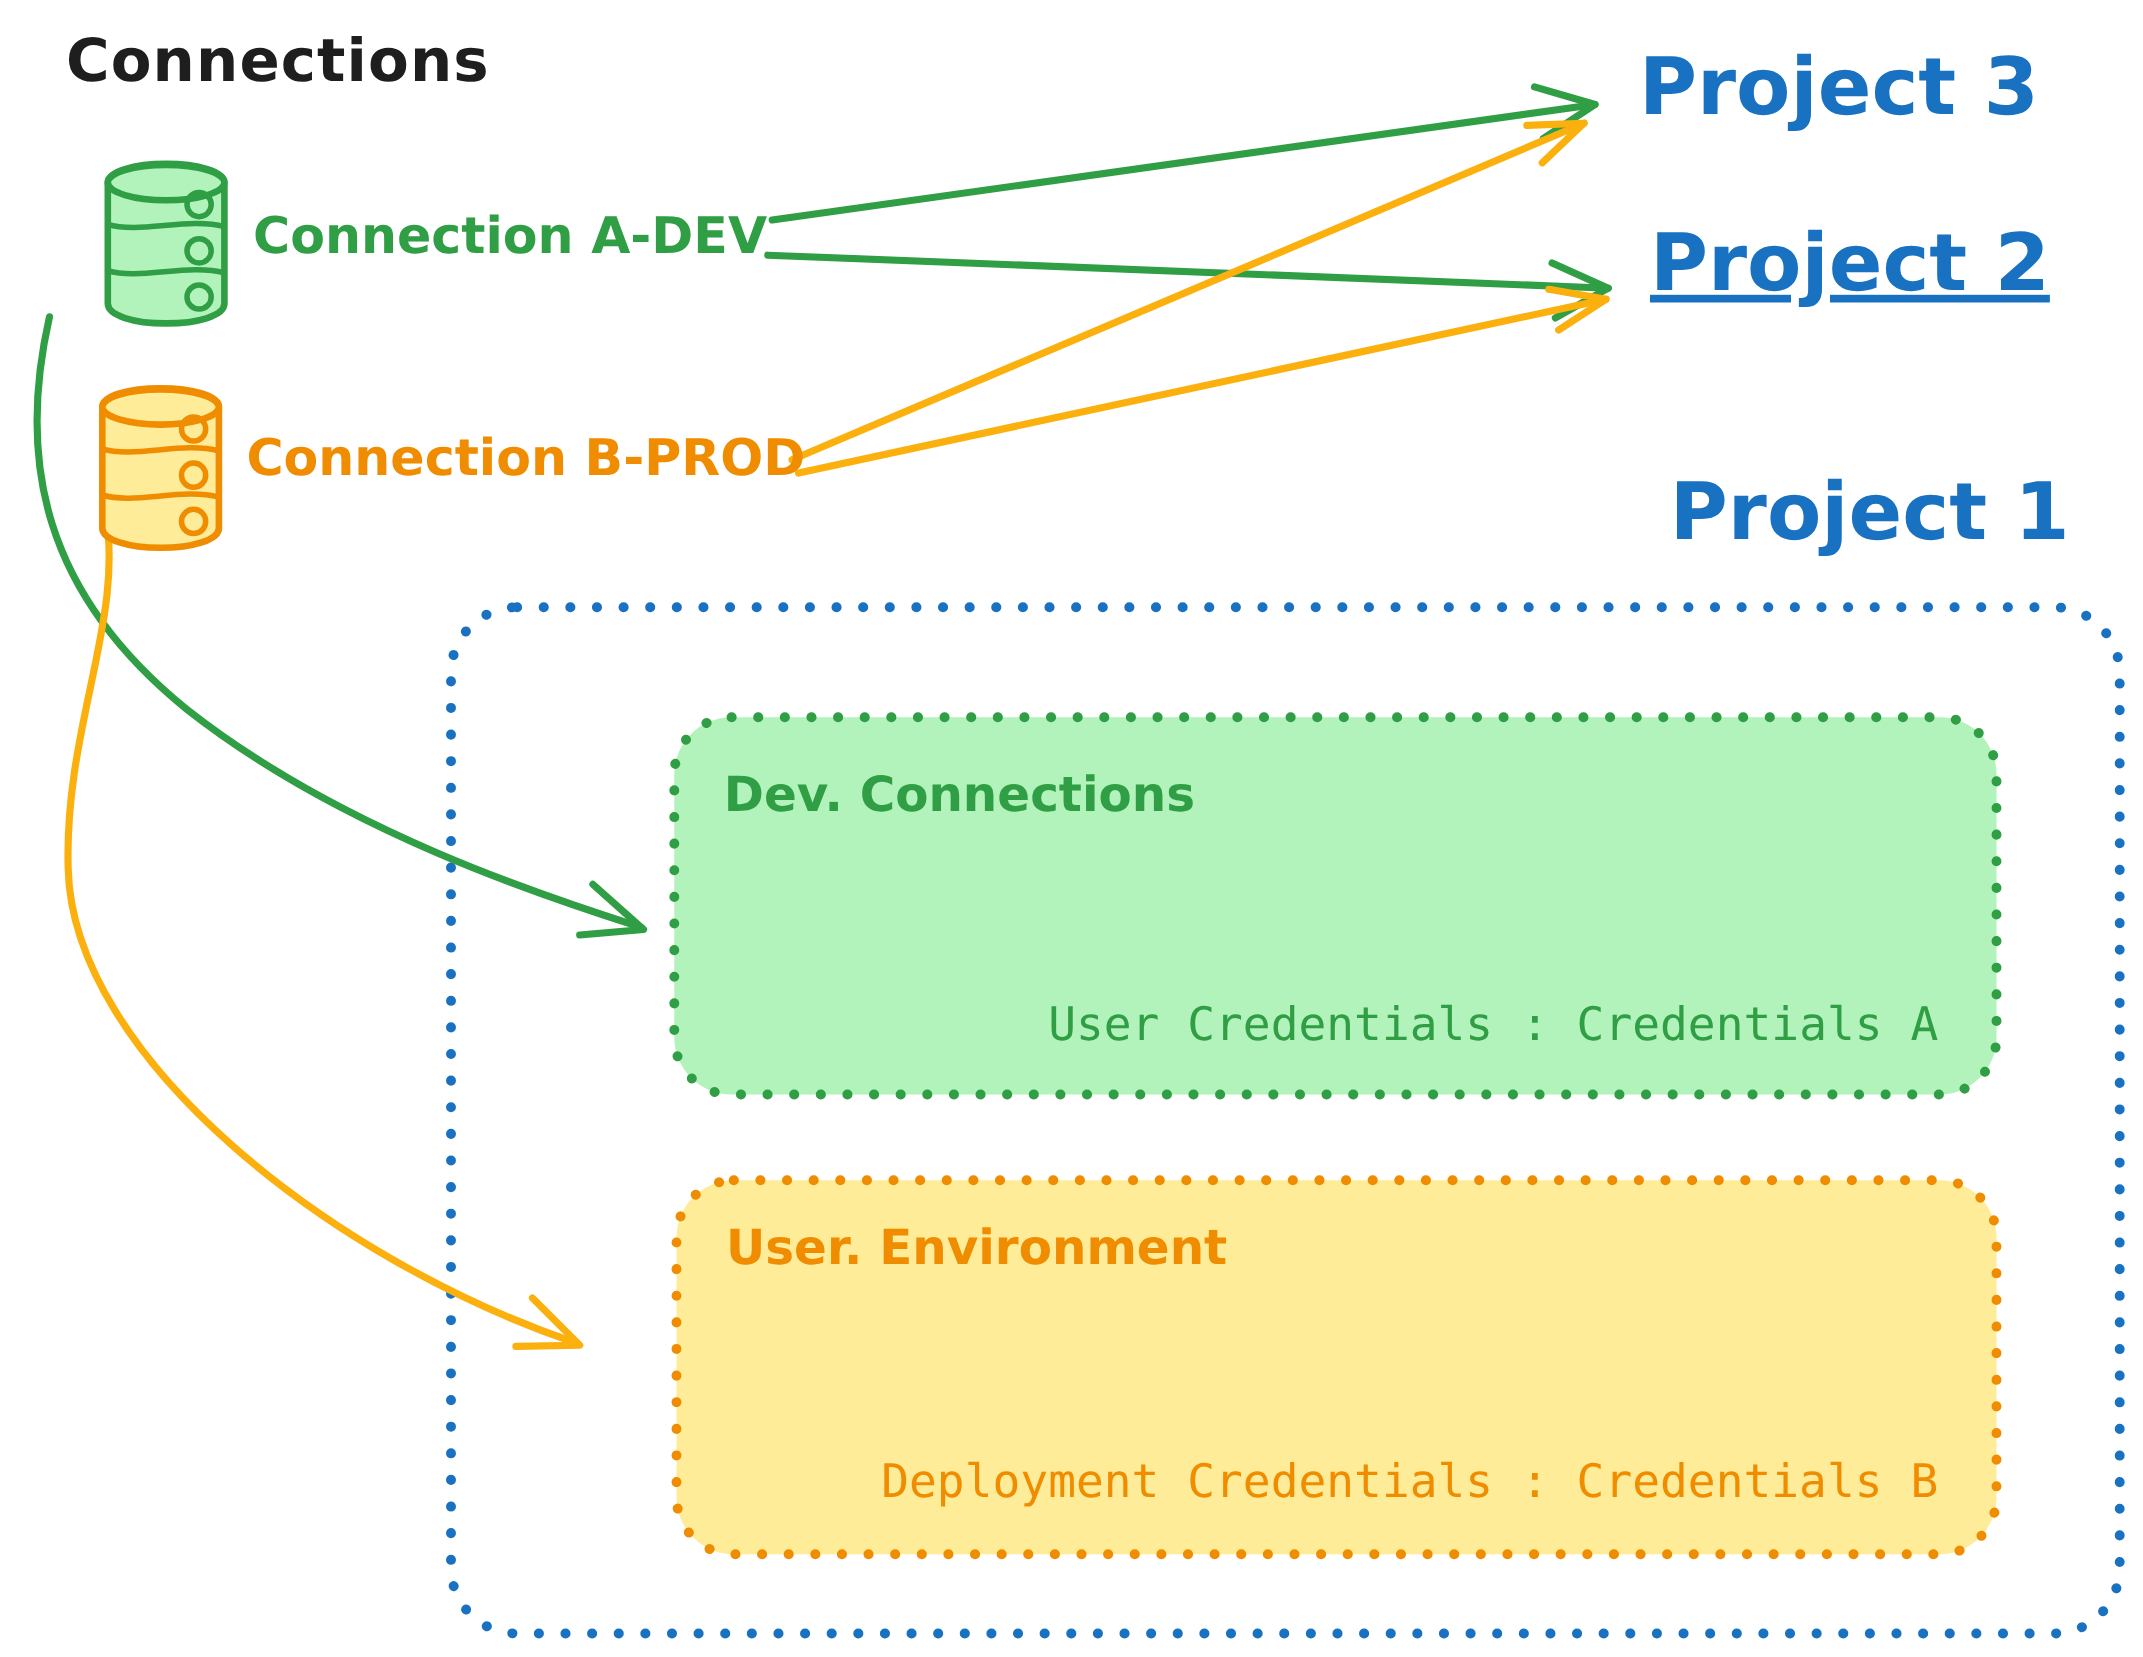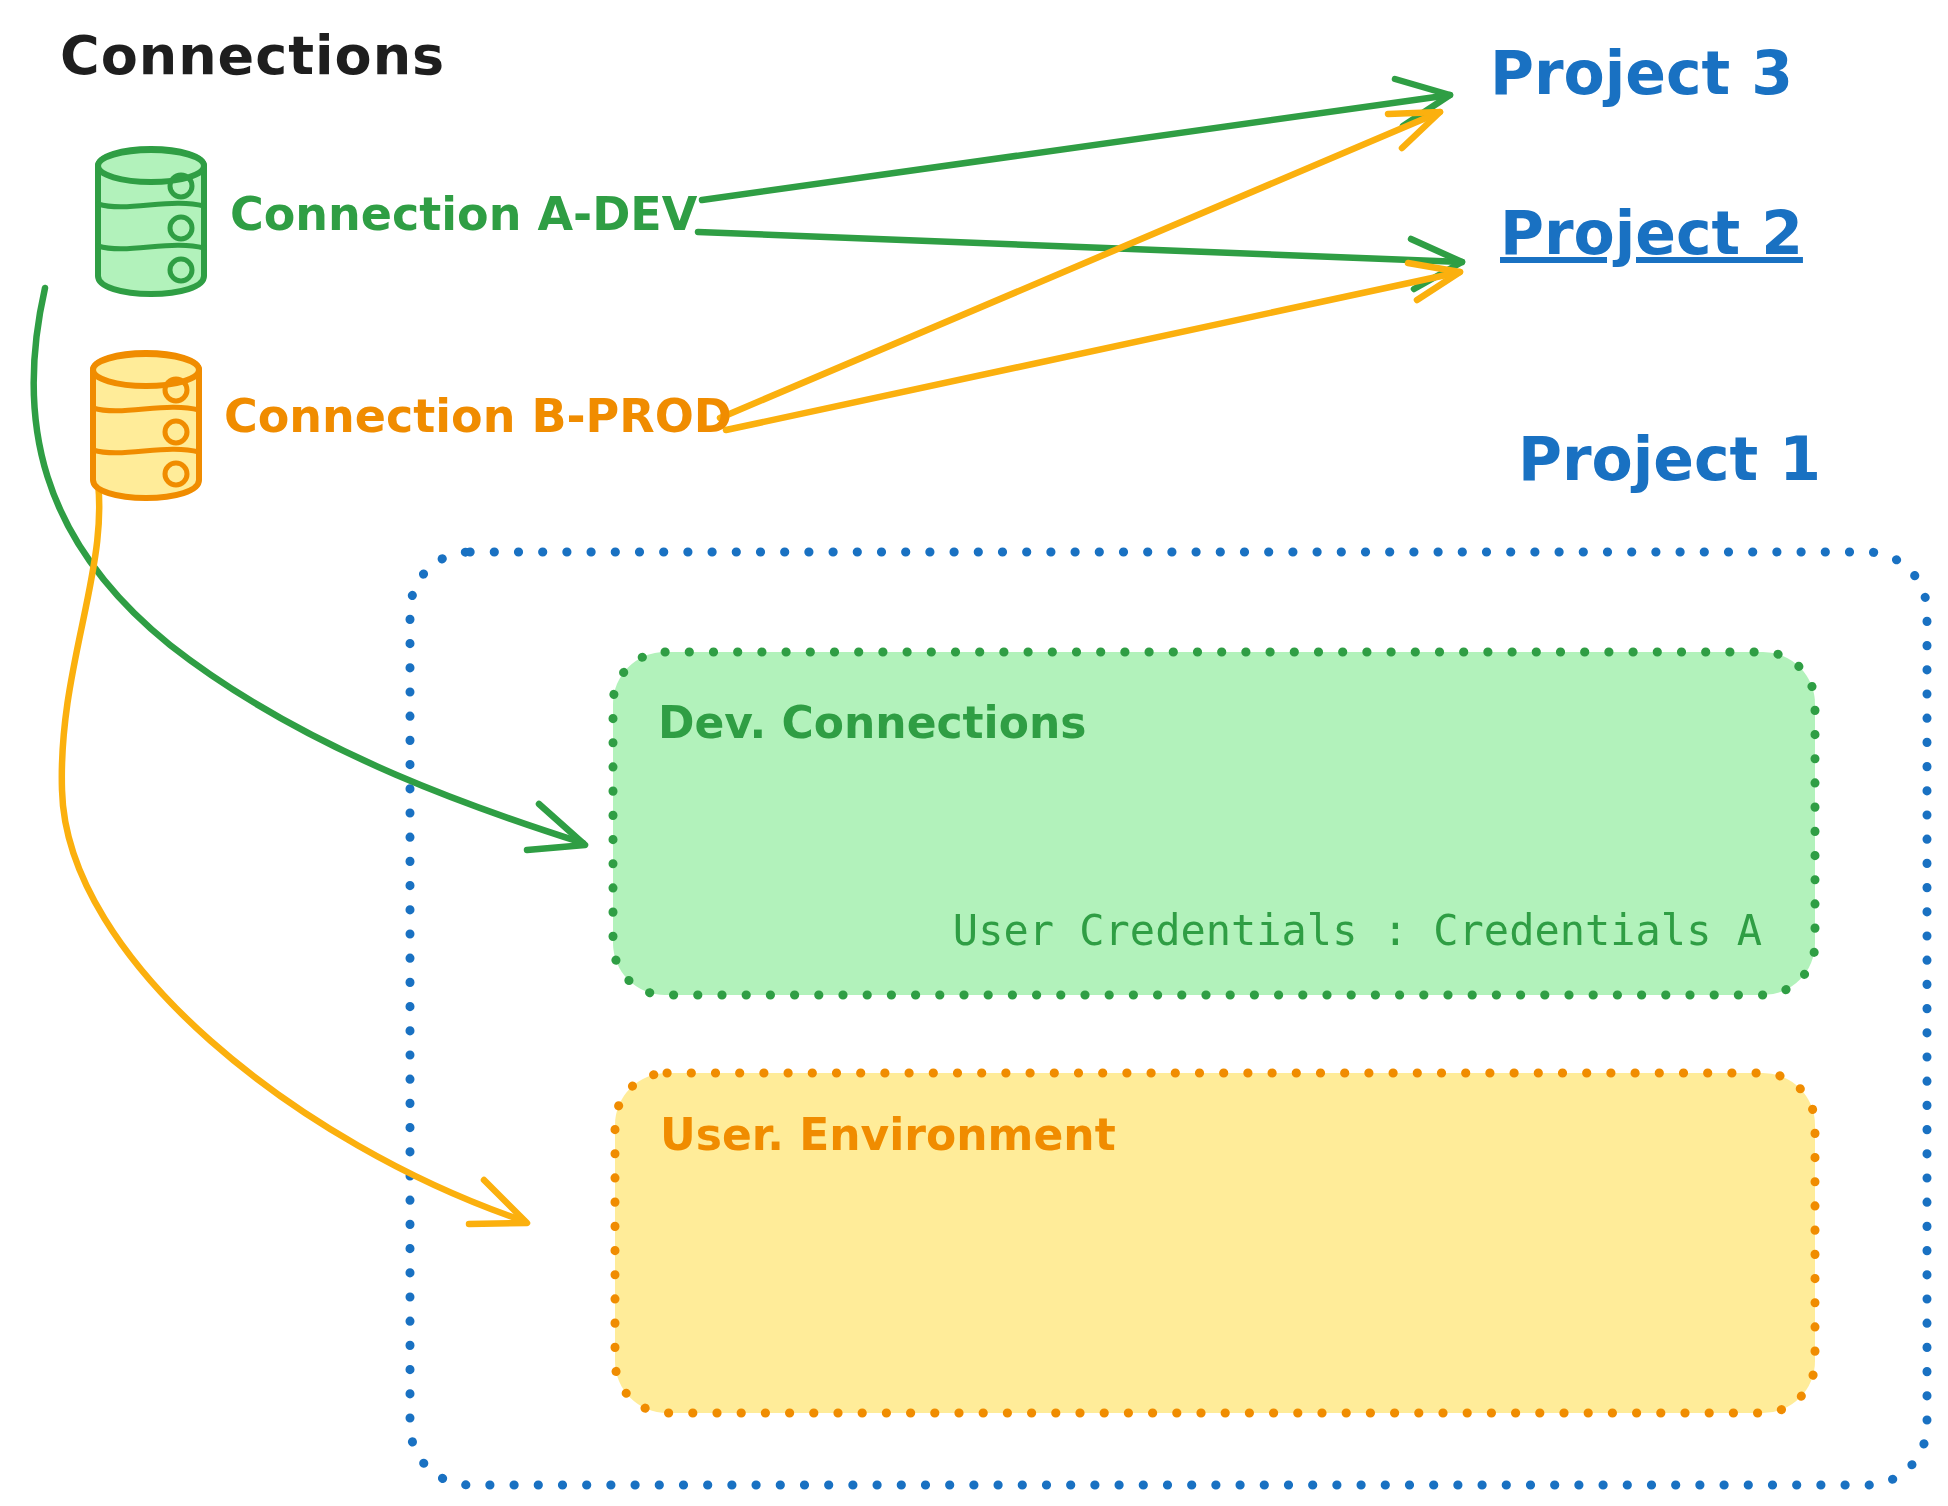--- a/index.html
+++ b/index.html
@@ -31,21 +31,21 @@
   .db .db-line { fill:none; stroke: var(--db-stroke); stroke-width:5; stroke-linecap:round; }
   .db .db-dot  { fill:none; stroke: var(--db-stroke); stroke-width:5; }
   .db.green-db  { --db-fill: var(--green-fill);  --db-stroke: var(--green); }
   .db.orange-db { --db-fill: var(--orange-fill); --db-stroke: var(--orange); }
 
   
   .lbl { position:absolute; white-space:nowrap; line-height:1.05; font-weight:700; }
   .title      { left:60px;   top:28px;   font-size:54px; color: var(--ink); letter-spacing:1px; }
   .conn-a     { left:230px;  top:190px;  font-size:46px; color: var(--green); }
   .conn-b     { left:224px;  top:392px;  font-size:46px; color: var(--orange); }
-  .project    { color: var(--blue); font-size:60px; }
+  .project    { color: var(--blue); font-size:72px; }
   .project-3  { left:1490px; top:42px; }
   .project-2  { left:1500px; top:202px;text-decoration:underline; }
   .project-1  { left:1518px; top:428px; }
   .env-label  { font-size:44px; }
   .dev-label  { left:658px;  top:700px;  color: var(--green); }
   .prod-label { left:660px;  top:1112px; color: var(--orange); }
   .cred {
     position:absolute; right:186px; white-space:nowrap;
     font-family: "DejaVu Sans Mono", "Liberation Mono", monospace;
     font-size:42px; font-weight:400; line-height:1;
@@ -126,13 +126,14 @@
   <div class="lbl project project-2">Project 2</div>
 
   <div class="lbl project project-1">Project 1</div>
 
   <div class="lbl env-label dev-label">Dev. Connections</div>
 
   <div class="cred cred-a">User Credentials : Credentials A</div>
 
   <div class="lbl env-label prod-label">User. Environment</div>
 
+  <div class="cred cred-b">Deployment Credentials : Credentials B</div>
 </div>
 
 </body></html>

